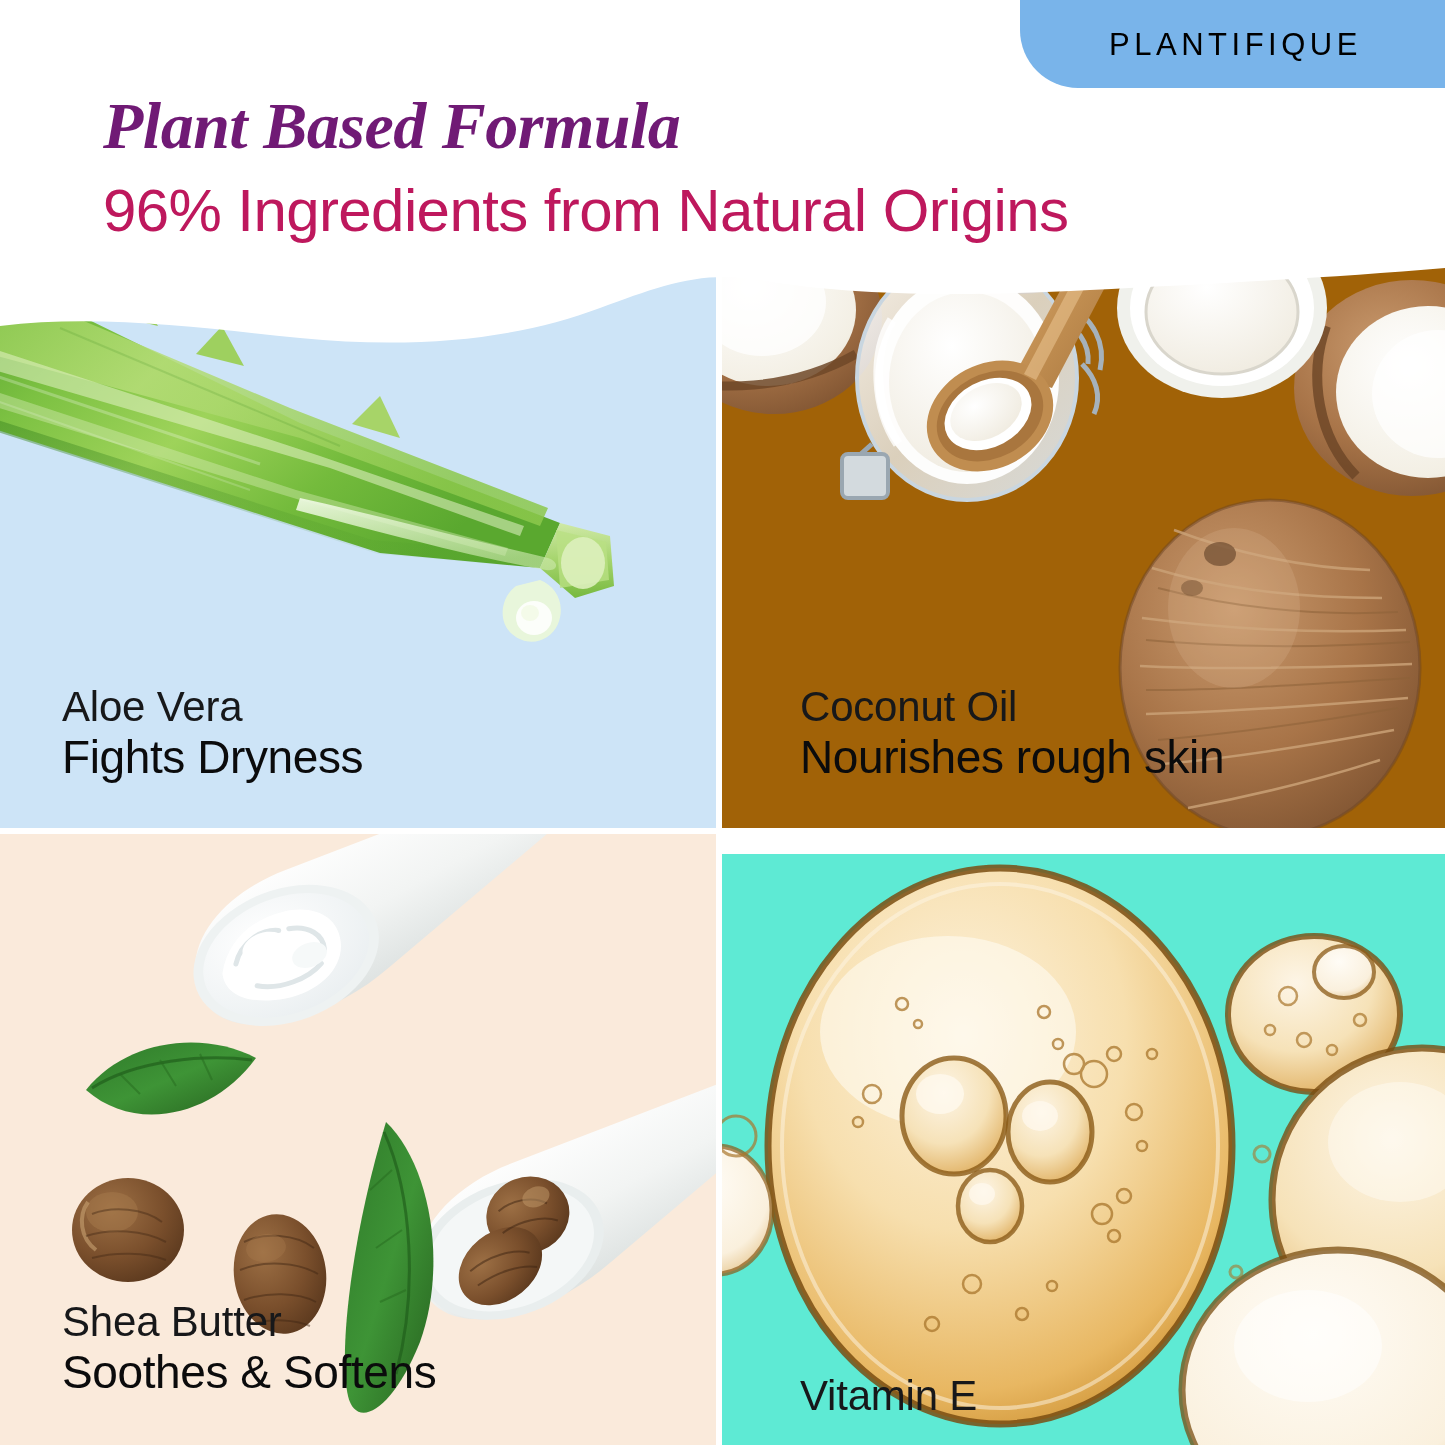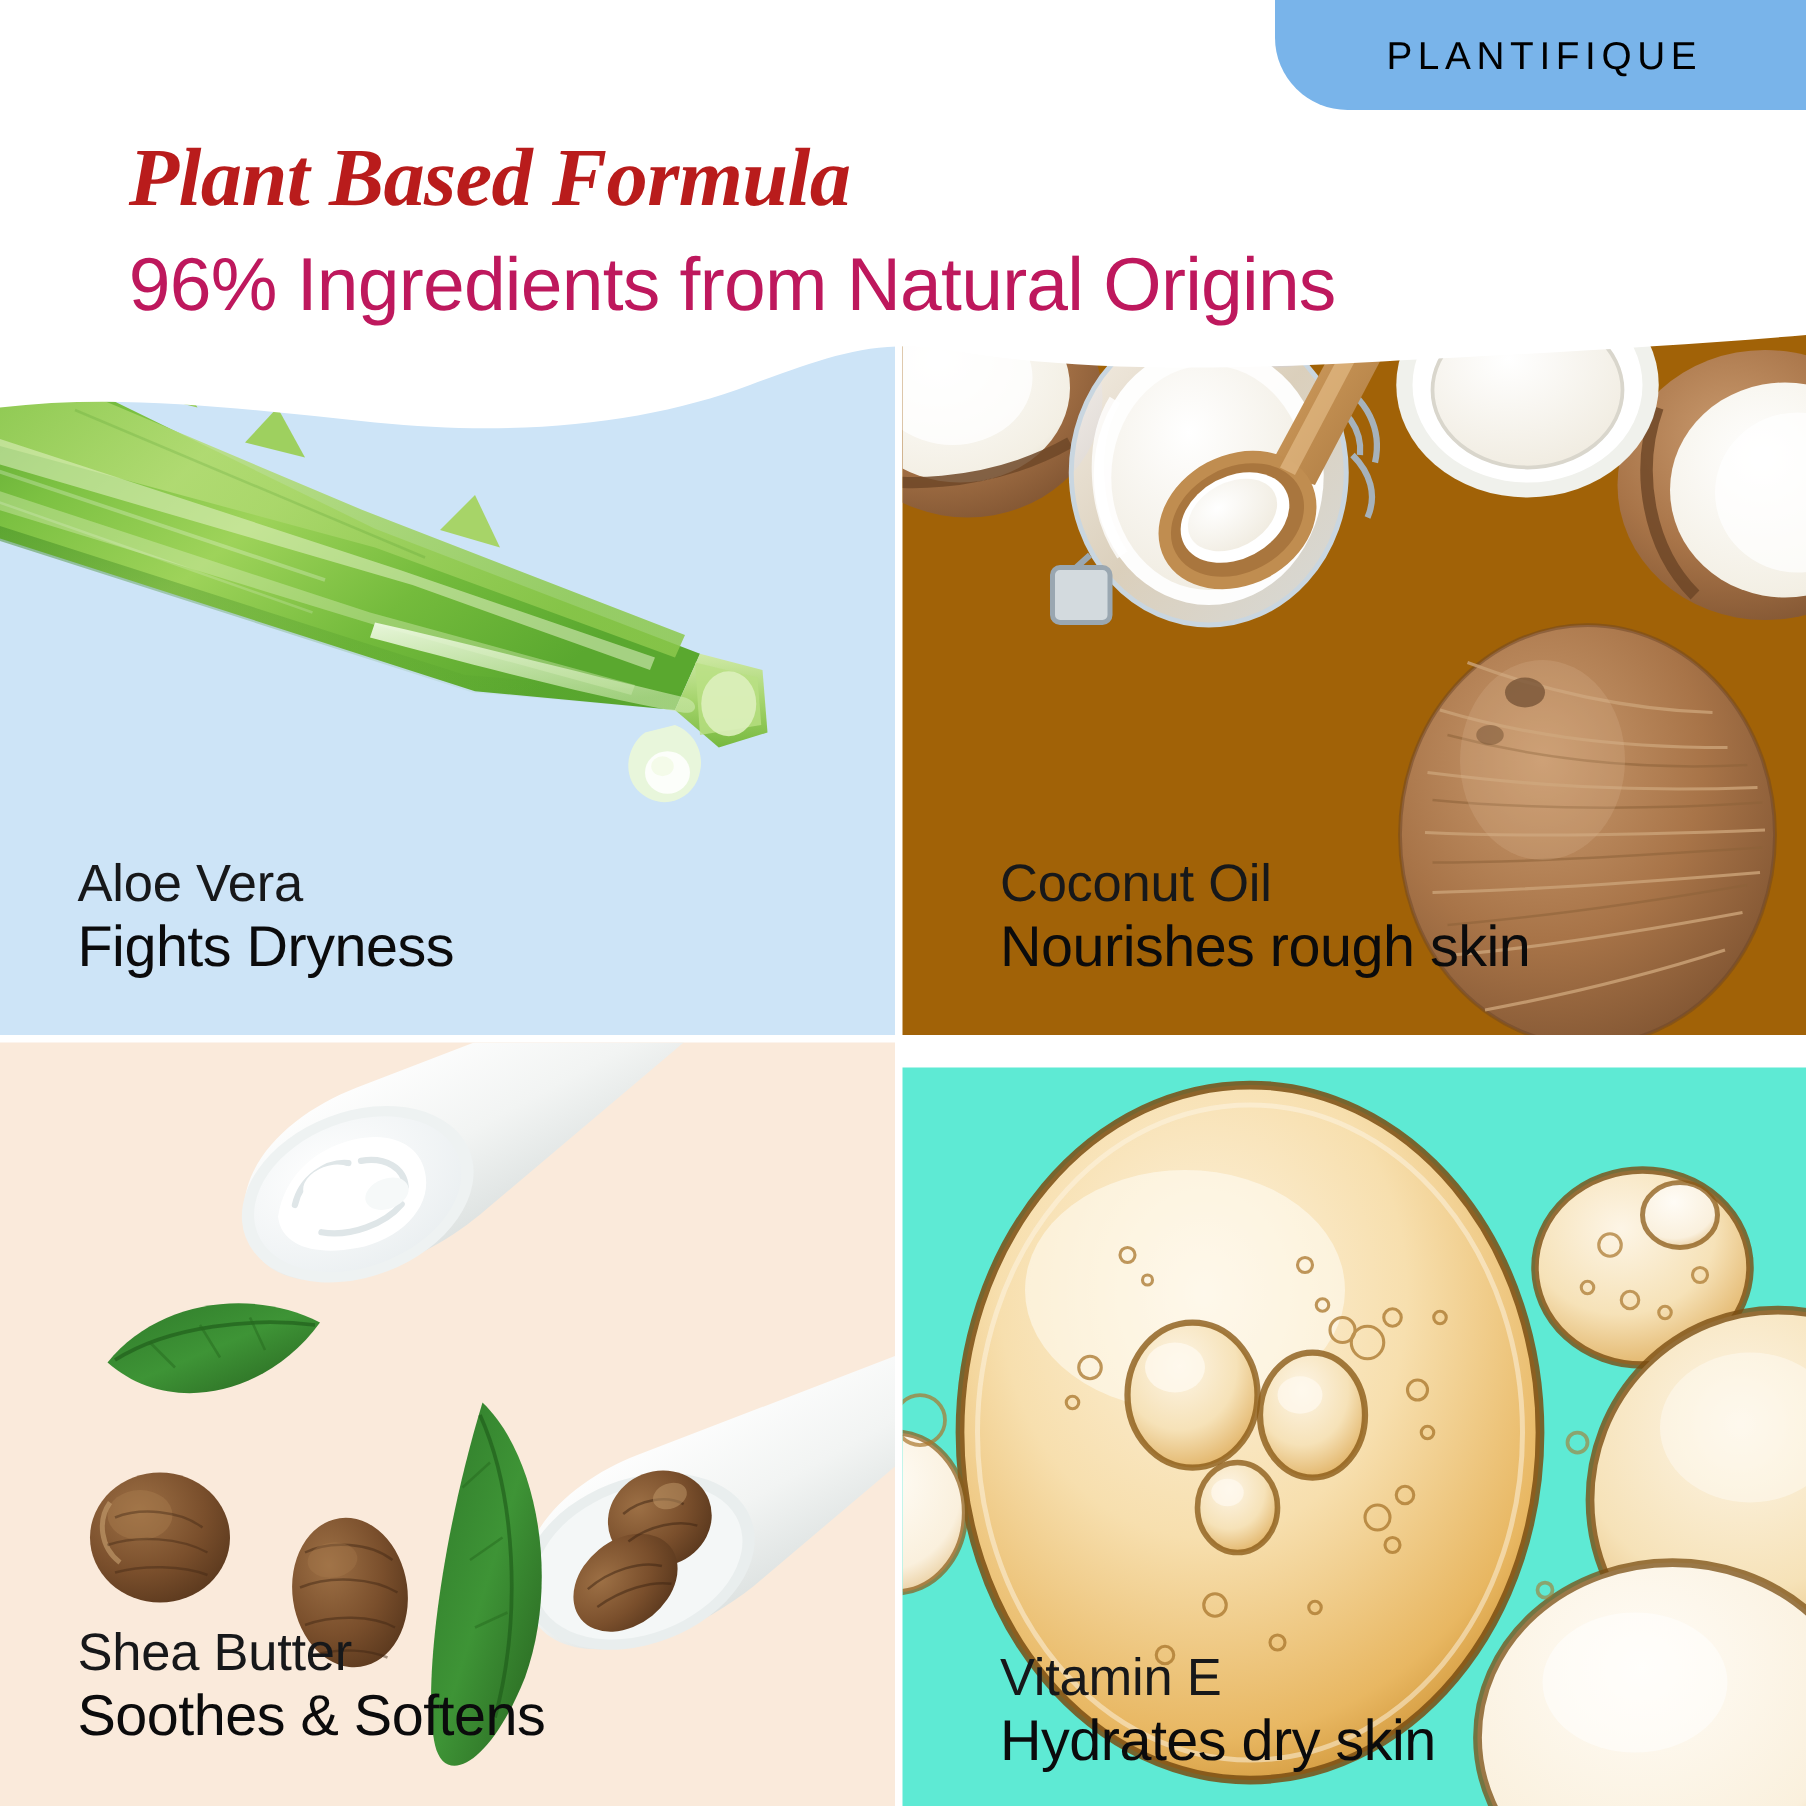--- a/index.html
+++ b/index.html
@@ -46,23 +46,22 @@
     left:0; top:0; width:1445px; height:300px;
     z-index:30;
     padding:92px 0 0 103px;
   }
   .header .title{
     font-family:"Liberation Serif", serif;
     font-style:italic;
     font-weight:700;
     font-size:66px;
     line-height:1.02;
-    color:#b91c1c;
+    color:#701a75;
     letter-spacing:-0.5px;
-    margin-top:17px;
   }
   .header .subtitle{
     margin-top:20px;
     font-family:"Liberation Sans", sans-serif;
     font-weight:400;
     font-size:60px;
     line-height:1.05;
     color:#be185d;
     letter-spacing:-0.6px;
   }
@@ -512,21 +511,20 @@
         </g>
 
         <g fill="none" stroke="#a9762c" stroke-width="3" opacity="0.6">
           <circle cx="540" cy="300" r="8"></circle>
           <circle cx="514" cy="418" r="6"></circle>
         </g>
       </svg>
 
       <div class="caption cap-vitE">
         <div class="ingredient">Vitamin E</div>
-        <div class="benefit">Hydrates dry skin</div>
       </div>
     </div>
   </div>
 
   <svg class="wave-mask" viewBox="0 0 1445 130" preserveAspectRatio="none">
     <path d="M0,0 L1445,0 L1445,18
              C1330,28 1200,34 1090,40
              C940,48 840,44 760,30
              C700,20 660,36 600,58
              C520,88 420,100 300,88

